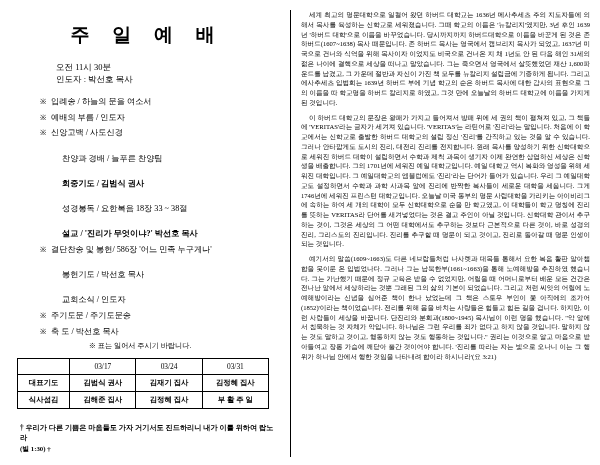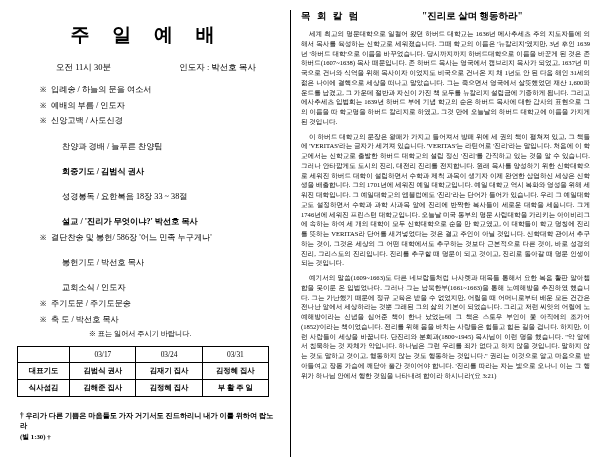--- a/index.html
+++ b/index.html
@@ -43,20 +43,21 @@
     letter-spacing: 9px;
     font-weight: bold;
     margin: 10px 0 14px 0;
   }
   .subhead {
     display: flex;
     justify-content: space-between;
     font-size: 8.5px;
     padding: 0 24px 0 42px;
     margin-bottom: 12px;
+    flex-direction: column;
   }
   .order {
     font-size: 8.2px;
     line-height: 1.0;
     padding-left: 26px;
   }
   .order .row {
     display: flex;
     align-items: baseline;
     margin-bottom: 7.5px;
@@ -257,23 +258,19 @@
 
     <div class="footnote">
       <span>† 우리가 다른 기쁨은 마음들도 가자 거기서도 진드하리니 내가 이를 위하여 랍노라</span>
       <div class="ref">(빌 1:30) †</div>
     </div>
   </div>
 
   <div class="divider"></div>
 
   <div class="col-right">
-    <div class="r-head">
-      <span class="hl">목 회 칼 럼</span>
-      <span class="ht">"진리로 살며 행동하라"</span>
-    </div>
 
     <div class="body-text indent">세계 최고의 명문대학으로 일컬어 왔던 하버드 대학교는 1636년 메사추세츠 주의 지도자들에 의해서 목사를 육성하는 신학교로 세워졌습니다. 그때 학교의 이름은 '뉴칼리지'였지만, 3년 후인 1639년 '하버드 대학'으로 이름을 바꾸었습니다. 당시까지까지 하버드대학으로 이름을 바꾼게 된 것은 존 하버드(1607~1638) 목사 때문입니다. 존 하버드 목사는 영국에서 캠브리지 목사가 되었고, 1637년 미국으로 건너와 식역을 위해 목사이자 이었지도 비국으로 건너온 지 채 1년도 안 된 다음 해인 31세의 젊은 나이에 결핵으로 세상을 떠나고 말았습니다. 그는 죽으면서 영국에서 살뜻했었던 재산 1,600파운드를 남겼고, 그 가운데 절반과 자신이 가진 책 모두를 뉴칼리지 설립금에 기증하게 됩니다. 그리고 에사추세츠 입법회는 1639년 하버드 부에 기념 학교의 순은 하버드 목사에 대한 감사의 표현으로 그의 이름을 따 학교명을 하버드 칼리지로 하였고, 그것 만에 오늘날의 하버드 대학교에 이름을 가지게 된 것입니다.</div>
     <div class="body-text indent">이 하버드 대학교의 문장은 왕패가 가지고 들어져서 방패 위에 세 권의 책이 펼쳐져 있고, 그 책들에 'VERITAS'라는 글자가 세겨져 있습니다. 'VERITAS'는 라틴어로 '진리'라는 말입니다. 처음에 이 학교에서는 신학교로 출발한 하버드 대학교의 설립 정신 '진리'를 간직하고 있는 것을 알 수 있습니다. 그러나 안타깝게도 도시의 진리, 대전리 진리를 전지합니다. 원래 목사를 양성하기 위한 신학대학으로 세워진 하버드 대학이 설립하면서 수학과 제척 과목이 생기자 이제 완연한 삼엽하신 세상은 신학생을 배출합니다. 그의 1701년에 세워진 예일 대학교입니다. 예일 대학교 역시 복화와 영성을 위해 세워진 대학입니다. 그 예일대학교의 엠블럼에도 '진리'라는 단어가 들어가 있습니다. 우리 그 예일대학교도 설정하면서 수학과 과학 사과목 앞에 진리에 반짝한 복사들이 세로운 대학을 세웁니다. 그게 1746년에 세워진 프린스턴 대학교입니다. 오늘날 미국 동부의 명문 사립대학을 가리키는 아이비리그에 속하는 하여 세 개의 대학이 모두 신학대학으로 순을 만 학교였고, 이 대학들이 학교 명칭에 진리를 뜻하는 VERITAS라 단어를 새겨넣었다는 것은 결고 주인이 아닐 것입니다. 신학대학 관이서 추구하는 것이, 그것은 세상의 그 어떤 대학에서도 추구하는 것보다 근본적으로 다른 것이, 바로 성경의 진리, 그리스도의 진리입니다. 진리를 추구할 때 명문이 되고 것이고, 진리로 돌아갈 때 명문 인생이 되는 것입니다.</div>
     <div class="body-text indent">예기서의 말씀(1609~1663)도 다른 네브랍들처럼 나사렛과 대목들 통해서 요한 복음 활판 알아챕합을 못이룬 온 입법었나다. 그러나 그는 남북한부(1661~1663)을 통해 노예해방을 추진하였 했습니다. 그는 가난했기 때문에 정규 교육은 받을 수 없었지만, 어릴을 때 어머니로부터 배운 모든 건간은 전나난 앞에서 세상하라는 것뿐 그래된 그의 삶의 기본이 되었습니다. 그리고 저런 씨앗의 어릴에 노예해방이라는 신념을 심어준 책이 한나 났었는데 그 책은 스토우 부인이 쫓 아직에의 조가어(1852)'이라는 책이었습니다. 전리를 위해 몸을 바치는 사랑들은 힘들고 힘든 길을 겁니다. 하지만, 이런 사람들이 세상을 바꿉니다. 단진리와 분회과(1800~1945) 목사님이 이런 명을 했습니다. "악 앞에서 침묵하는 것 자체가 악입니다. 하나님은 그런 우리를 죄가 없다고 하지 않을 것입니다. 말하지 않는 것도 말하고 것이고, 행동하지 않는 것도 행동하는 것입니다." 권리는 이것으로 알고 마음으로 받아들여고 장롱 가슴에 깨닫아 풀간 것이어야 합니다. '진리를 따라는 자는 빛으로 오나니 이는 그 행위가 하나님 안에서 행한 것임을 나타내려 합이라 하시니라'(요 3:21)</div>
   </div>
 
 </div>
 
 </body></html>

